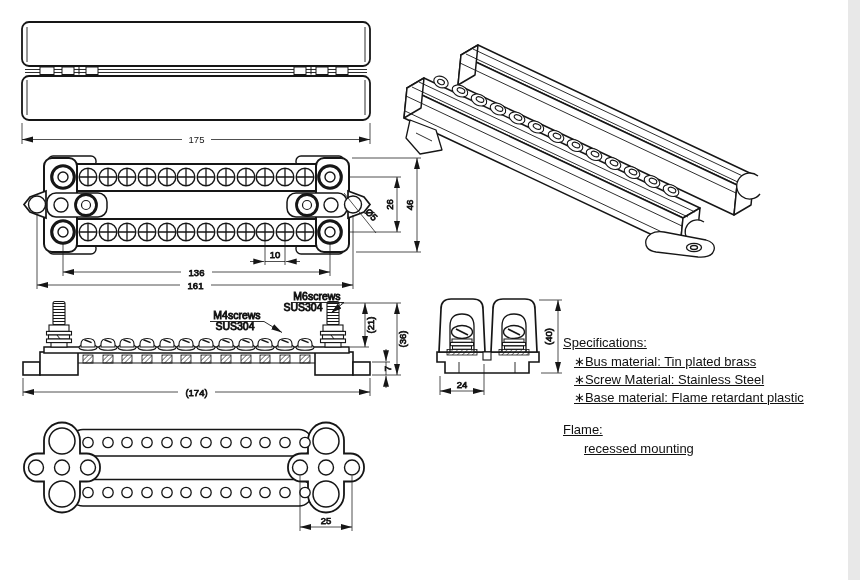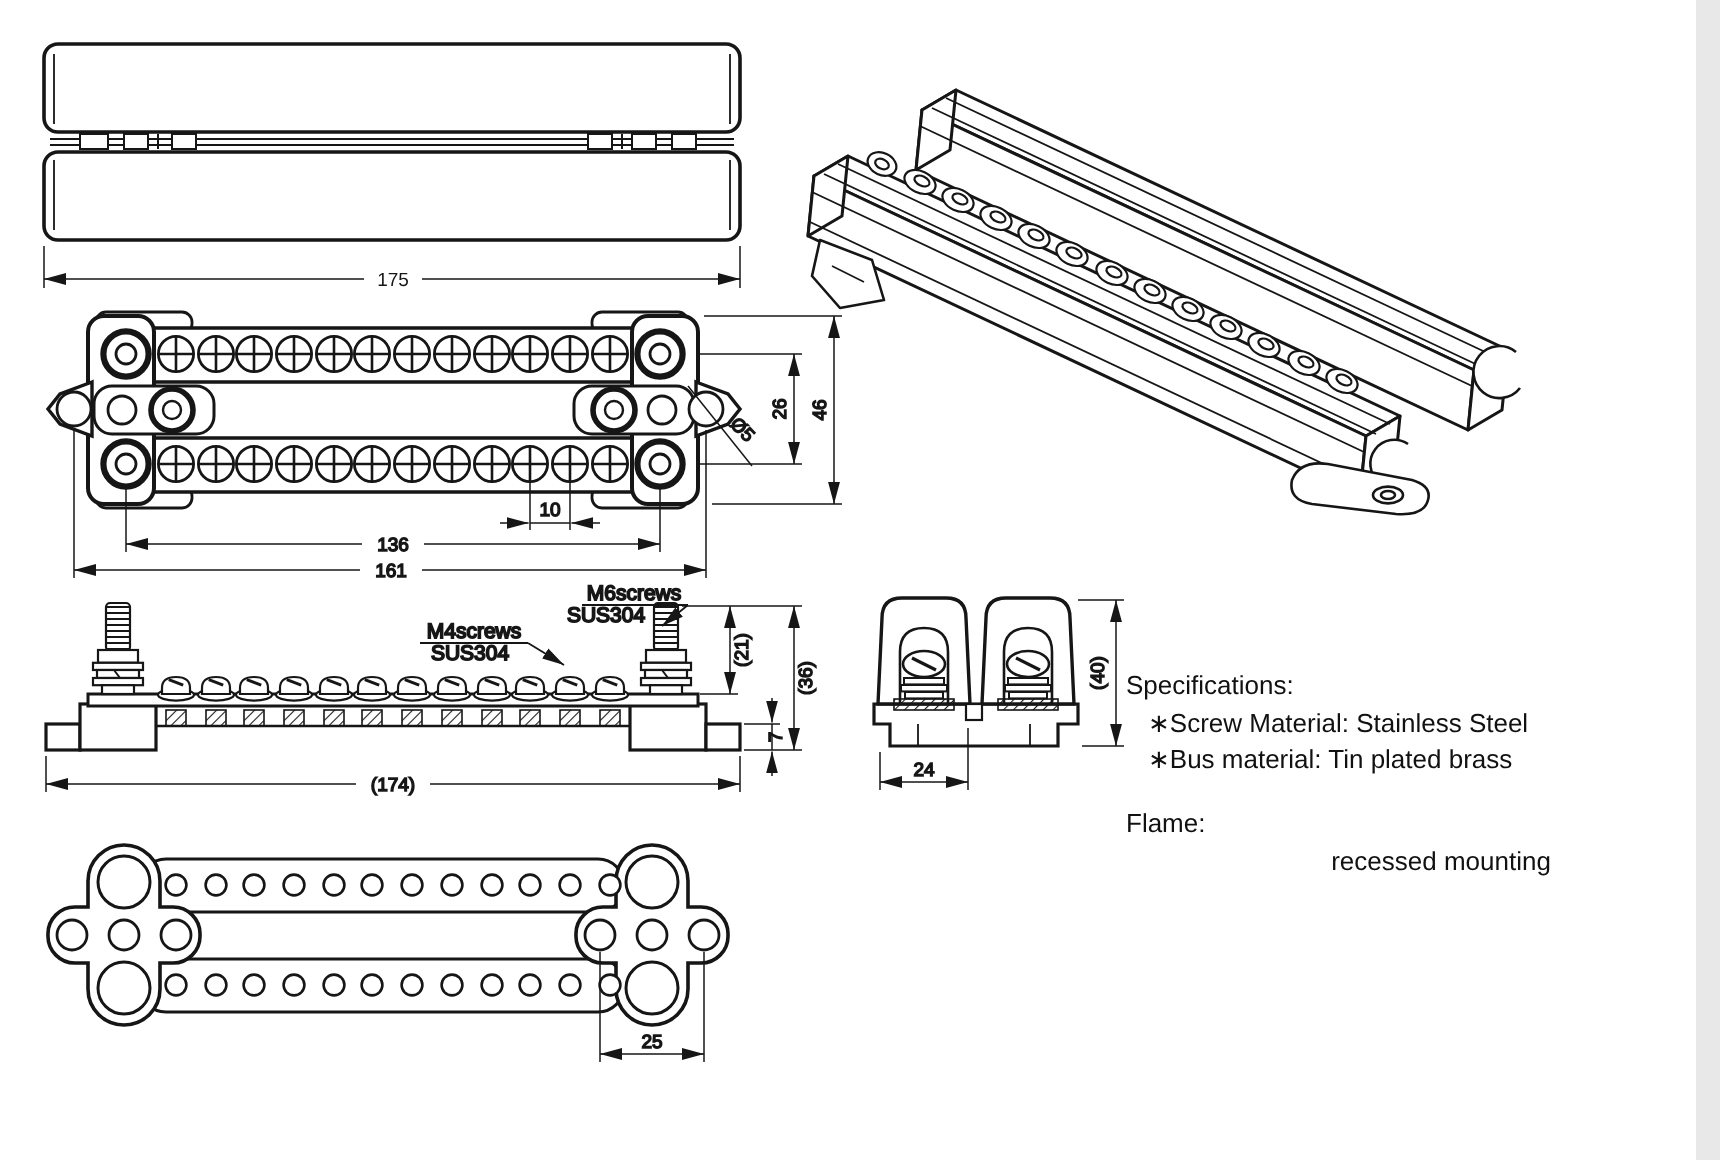--- a/index.html
+++ b/index.html
@@ -1,25 +1,25 @@
 <!DOCTYPE html>
 <html><head>
 <meta charset="utf-8">
 <style>
   html,body{margin:0;padding:0;background:#e8e8e8;}
   .sheet{position:relative;width:848px;height:580px;background:#ffffff;overflow:hidden;
          font-family:"Liberation Sans","DejaVu Sans",sans-serif;}
   .sheet svg{position:absolute;left:0;top:0;}
   svg text{font-family:"Liberation Sans","DejaVu Sans",sans-serif;font-size:9.5px;fill:#161616;}
   svg text.lbl{font-size:10.5px;}
-  .notes{position:absolute;left:563px;top:334px;width:294px;color:#111;font-size:13px;line-height:18px;}
+  .notes{position:absolute;left:563px;top:334px;width:294px;color:#111;font-size:13px;line-height:18px;text-decoration:underline;}
   .notes .sec{margin-bottom:14px;}
   .notes .title{margin:0 0 1px 0;}
   .notes .item{margin-left:11px;}
-  .notes .item2{margin-left:21px;text-align:center;}
+  .notes .item2{margin-left:21px;}
 </style>
 </head>
 <body>
 
 <div class="sheet">
 <svg width="860" height="580" viewBox="0 0 860 580">
 <defs>
   <marker id="ar" viewBox="0 0 10 7" refX="10" refY="3.5" markerWidth="11" markerHeight="8" orient="auto-start-reverse" markerUnits="userSpaceOnUse">
     <path d="M0,0.8 L10,3.5 L0,6.2 Z" fill="#161616"></path>
   </marker>
@@ -418,21 +418,22 @@
     <line x1="352" y1="476" x2="352" y2="531"></line>
     <line x1="300" y1="527" x2="352" y2="527" marker-start="url(#ar)" marker-end="url(#ar)"></line>
     <text x="326" y="524" text-anchor="middle">25</text>
   </g>
 </g>
 </svg>
 
 <div class="notes">
   <div class="sec">
     <div class="title">Specifications:</div>
+    <div class="item">∗Bus material: Tin plated brass</div>
     <div class="item">∗Screw Material: Stainless Steel</div>
-    <div class="item">∗Bus material: Tin plated brass</div>
+    <div class="item">∗Base material: Flame retardant plastic</div>
   </div>
   <div class="sec">
     <div class="title">Flame:</div>
     <div class="item2">recessed mounting</div>
   </div>
 </div>
 </div>
 
 </body></html>

